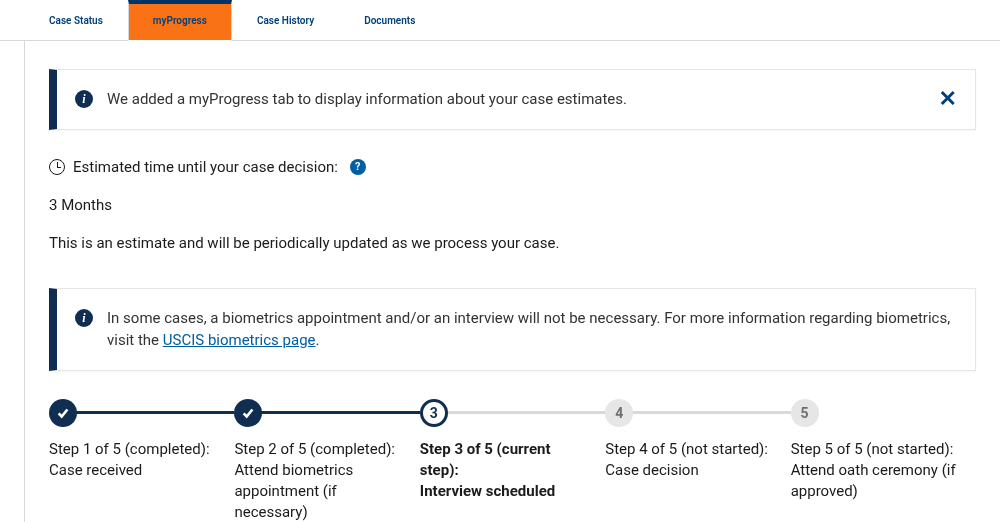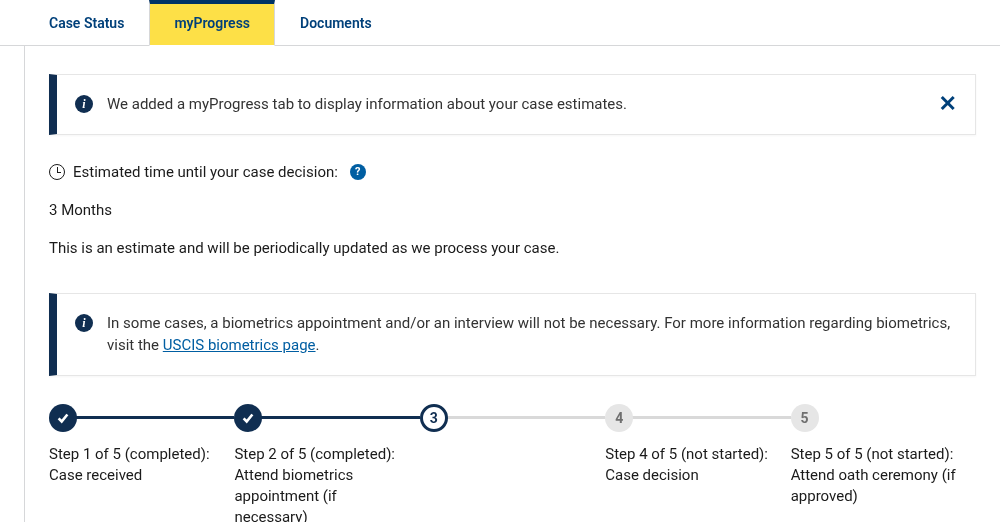--- a/index.html
+++ b/index.html
@@ -18,30 +18,30 @@
     padding-left: 24px;
     gap: 0;
   }
   .tab {
     padding: 14px 24px 14px 24px;
     color: #00407a;
     font-weight: 600;
     cursor: pointer;
     border: 1px solid transparent;
     border-bottom: none;
-    font-size: 14px;
+    font-size: 10px;
     position: relative;
   }
   .tab.active {
     color: #00407a;
     border: 1px solid #d6d7d9;
     border-bottom: 1px solid #fff;
     border-top: 4px solid #003366;
     margin-bottom: -1px;
-    background: #fde047;
+    background: #f97316;
     padding-top: 11px;
   }
   .content {
     padding: 0 24px;
     border-left: 1px solid #d6d7d9;
     margin-left: 24px;
     padding-top: 28px;
     position: relative;
   }
   
@@ -193,20 +193,21 @@
     width: 14px; height: 14px;
     stroke: #fff; stroke-width: 3; fill: none;
   }
 </style>
 </head>
 <body>
 
 <div class="tabs">
   <div class="tab">Case Status</div>
   <div class="tab active">myProgress</div>
+  <div class="tab">Case History</div>
   <div class="tab">Documents</div>
 </div>
 
 <div class="content">
 
   <div class="banner">
     <div class="info-icon">i</div>
     <div class="banner-text">We added a myProgress tab to display information about your case estimates.</div>
     <div class="close">✕</div>
   </div>
@@ -256,20 +257,24 @@
         <span class="step-title">Step 2 of 5 (completed):</span>
         <span class="step-desc">Attend biometrics appointment (if necessary)</span>
       </div>
     </div>
 
     <div class="step current">
       <div class="step-header">
         <div class="step-circle">3</div>
         <div class="step-line"></div>
       </div>
+      <div class="step-labels">
+        <span class="step-title">Step 3 of 5 (current step):</span>
+        <span class="step-desc">Interview scheduled</span>
+      </div>
     </div>
 
     <div class="step pending">
       <div class="step-header">
         <div class="step-circle">4</div>
         <div class="step-line"></div>
       </div>
       <div class="step-labels">
         <span class="step-title">Step 4 of 5 (not started):</span>
         <span class="step-desc">Case decision</span>

